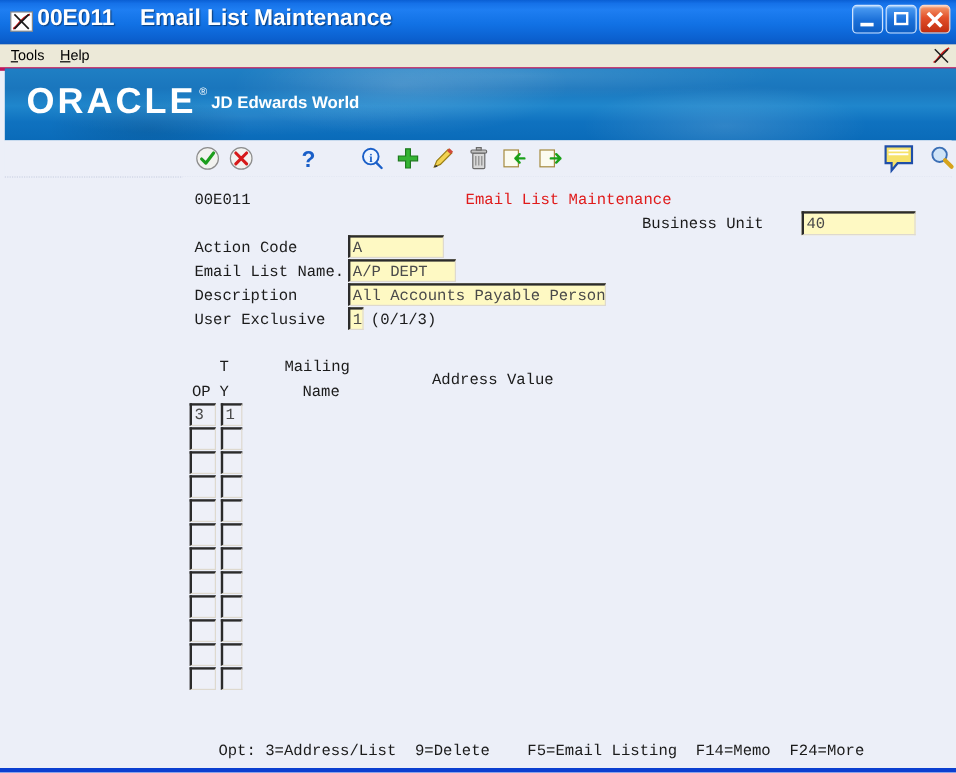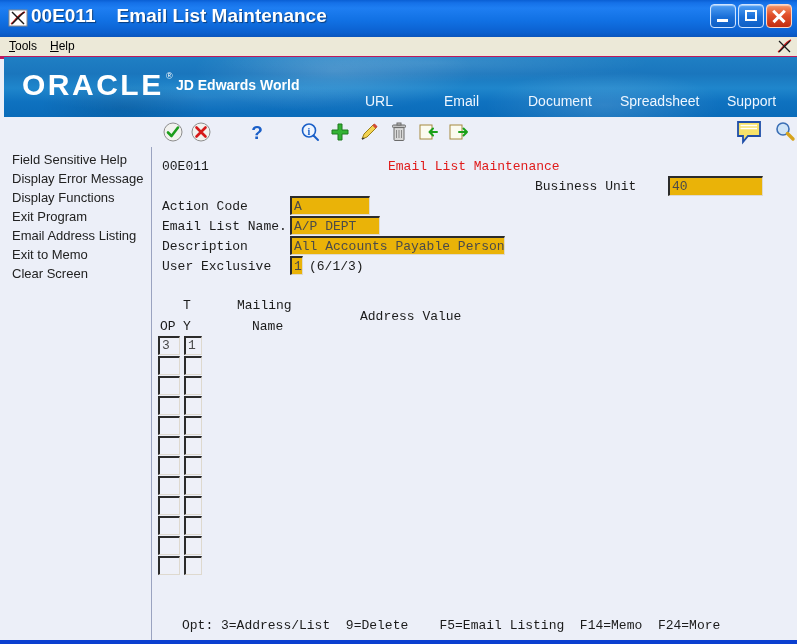--- a/index.html
+++ b/index.html
@@ -208,21 +208,21 @@
     color: #1b1b1b;
     white-space: pre;
     line-height: 15px;
     letter-spacing: 0px;
   }
   .mono.red { color: #e01b1b; }
 
   .field {
     position: absolute;
     box-sizing: border-box;
-    background: #eab308;
+    background: #fef9c3;
     border-top: 2px solid #2b2b2b;
     border-left: 2px solid #2b2b2b;
     border-right: 1px solid #ded9cf;
     border-bottom: 1px solid #ded9cf;
     font-family: "Liberation Mono", monospace;
     font-size: 13px;
     color: #4a4a4a;
     line-height: 16px;
     padding: 1px 0 0 2px;
     white-space: pre;
@@ -293,27 +293,20 @@
         <path d="M3 3 L14 14" stroke="#1a1a1a" stroke-width="1.2" fill="none"></path>
         <path d="M14 3 L3 14" stroke="#1a1a1a" stroke-width="1.2" fill="none"></path>
       </svg>
     </div>
   </div>
 
   <div class="banner">
     <div class="oracle-logo">ORACLE</div>
     <div class="oracle-reg">®</div>
     <div class="jde-text">JD Edwards World</div>
-    <div class="banner-links">
-      <div class="banner-link" style="left:361px">URL</div>
-      <div class="banner-link" style="left:440px">Email</div>
-      <div class="banner-link" style="left:524px">Document</div>
-      <div class="banner-link" style="left:616px">Spreadsheet</div>
-      <div class="banner-link" style="left:723px">Support</div>
-    </div>
   </div>
 
   <div class="toolbar">
     <div class="tb-ico" style="left:158px">
       <svg width="22" height="22" viewBox="0 0 22 22">
         <circle cx="11" cy="11" r="9" fill="#f2f2ef" stroke="#8d8d8d"></circle>
         <path d="M6 11.5 L9.5 15 L16 6.5" stroke="#1c9e1c" stroke-width="2.6" fill="none" stroke-linecap="round" stroke-linejoin="round"></path>
       </svg>
     </div>
     <div class="tb-ico" style="left:186px">
@@ -374,50 +367,41 @@
       </svg>
     </div>
     <div class="tb-ico" style="left:770px;top:3px">
       <svg width="22" height="22" viewBox="0 0 22 22">
         <circle cx="9" cy="9" r="6" fill="#cfe4f7" stroke="#3b6fb5" stroke-width="1.6"></circle>
         <path d="M13.5 13.5 L19 19" stroke="#d6a31c" stroke-width="3.4" stroke-linecap="round"></path>
       </svg>
     </div>
   </div>
 
-  <div class="sidebar">
-    <div class="side-item" style="top:5px">Field Sensitive Help</div>
-    <div class="side-item" style="top:24px">Display Error Message</div>
-    <div class="side-item" style="top:43px">Display Functions</div>
-    <div class="side-item" style="top:62px">Exit Program</div>
-    <div class="side-item" style="top:81px">Email Address Listing</div>
-    <div class="side-item" style="top:100px">Exit to Memo</div>
-    <div class="side-item" style="top:119px">Clear Screen</div>
-  </div>
 
   <div class="form">
 
     <div class="mono" style="left:10px; top:12px">00E011</div>
     <div class="mono red" style="left:236px; top:12px">Email List Maintenance</div>
 
     <div class="mono" style="left:383px; top:32px">Business Unit</div>
     <div class="field" style="left:516px; top:29px; width:95px; height:20px">40</div>
 
     <div class="mono" style="left:10px; top:52px">Action Code</div>
     <div class="field" style="left:138px; top:49px; width:80px; height:19px">A</div>
 
     <div class="mono" style="left:10px; top:72px">Email List Name.</div>
     <div class="field" style="left:138px; top:69px; width:90px; height:19px">A/P DEPT</div>
 
     <div class="mono" style="left:10px; top:92px">Description</div>
     <div class="field" style="left:138px; top:89px; width:215px; height:19px">All Accounts Payable Personne</div>
 
     <div class="mono" style="left:10px; top:112px">User Exclusive</div>
     <div class="field" style="left:138px; top:109px; width:13px; height:19px">1</div>
-    <div class="mono" style="left:157px; top:112px">(6/1/3)</div>
+    <div class="mono" style="left:157px; top:112px">(0/1/3)</div>
 
     <div class="mono" style="left:31px; top:151px">T</div>
     <div class="mono" style="left:85px; top:151px">Mailing</div>
     <div class="mono" style="left:8px;  top:172px">OP</div>
     <div class="mono" style="left:31px; top:172px">Y</div>
     <div class="mono" style="left:100px; top:172px">Name</div>
     <div class="mono" style="left:208px; top:162px">Address Value</div>
 
     <div>
       <div class="grid-cell" style="left:6px;  top:189px; width:22px; height:19px">3</div>

